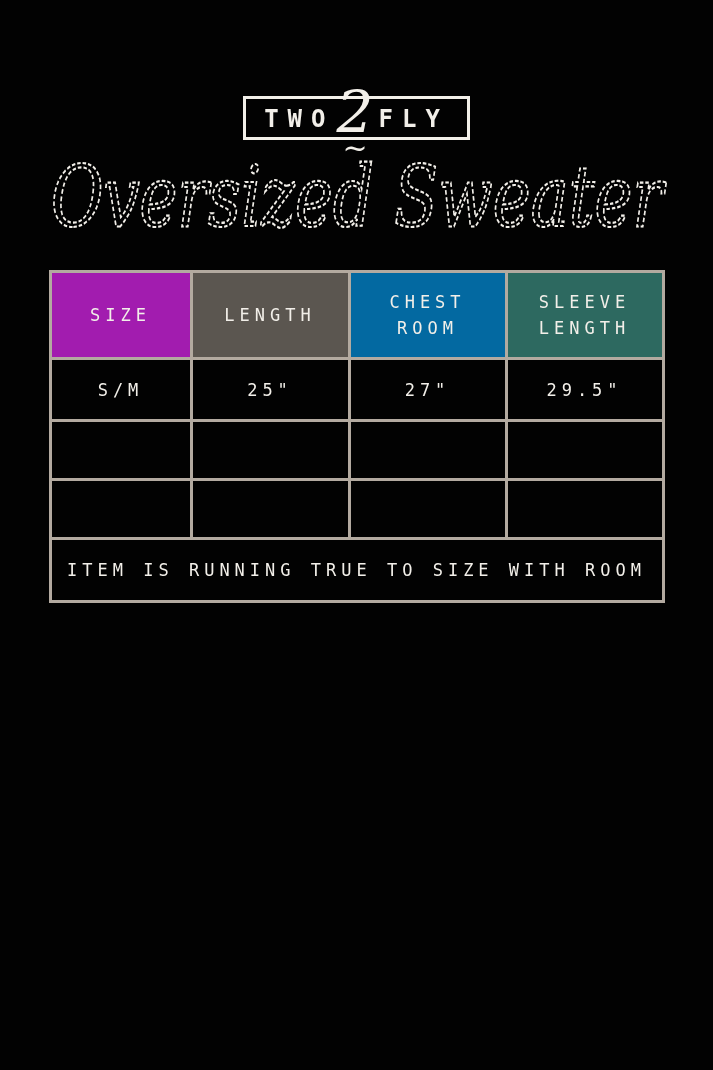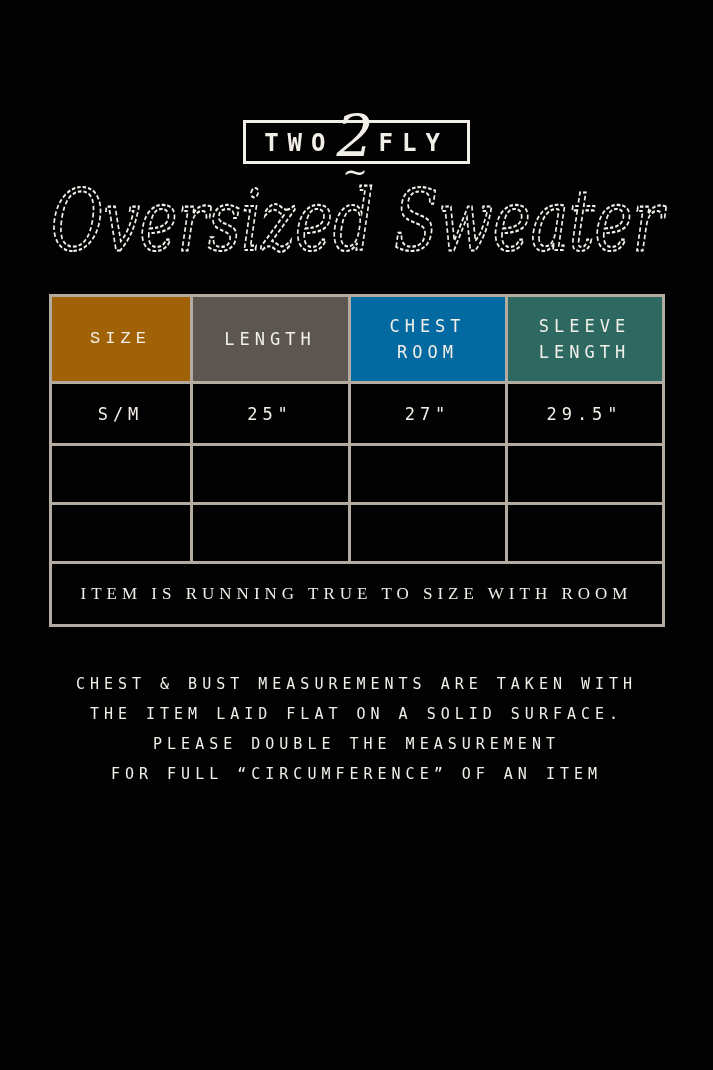--- a/index.html
+++ b/index.html
@@ -7,21 +7,21 @@
     position: relative;
     width: 713px;
     height: 1070px;
     background: #020202;
     overflow: hidden;
     font-family: "DejaVu Sans Mono", "Liberation Mono", monospace;
     color: #f2efe9;
   }
   
   .logo-wrap {
-    padding-top: 120px;
+    padding-top: 96px;
     display: flex;
     justify-content: center;
   }
   .logo-box {
     position: relative;
     border: 3px solid #f2efe9;
     height: 38px;
     padding: 0 18px;
     display: flex;
     align-items: center;
@@ -78,26 +78,26 @@
     font-size: 17px;
     letter-spacing: 5px;
     color: #f2efe9;
     padding: 0;
     overflow: hidden;
   }
   tr.header-row       { height: 87px; }
   tr.data-row         { height: 62px; padding-left: 9px; }
   tr.spacer-row       { height: 59px; }
   tr.footnote-row     { height: 63px; }
-  th.col-size   { background: #a16207; font-size: 24px; letter-spacing: 8px; font-family: Liberation Mono, monospace; }
+  th.col-size   { background: #a21caf; font-size: 24px; letter-spacing: 8px; }
   th.col-length { background: #5b5650; }
   th.col-chest  { background: #0369a1; }
   th.col-sleeve { background: #2d6960; margin-left: 28px; }
   th .hline { display: block; line-height: 26px; }
-  td.footnote-cell { font-size: 16px; letter-spacing: 6px; font-family: Liberation Serif, serif; }
+  td.footnote-cell { font-size: 16px; letter-spacing: 6px; }
   
   .disclaimer {
     margin-top: 42px;
     text-align: center;
     font-size: 15px;
     letter-spacing: 5px;
   }
   .disclaimer .line { line-height: 30px; white-space: nowrap; }
 </style>
 </head>
@@ -165,20 +165,14 @@
       <td></td>
       <td></td>
       <td></td>
     </tr>
     <tr class="footnote-row">
       <td class="footnote-cell" colspan="4">ITEM IS RUNNING TRUE TO SIZE WITH ROOM</td>
     </tr>
   </tbody>
     </table>
 
-  <div class="disclaimer">
-    <div class="line">CHEST &amp; BUST MEASUREMENTS ARE TAKEN WITH</div>
-    <div class="line">THE ITEM LAID FLAT ON A SOLID SURFACE.</div>
-    <div class="line">PLEASE DOUBLE THE MEASUREMENT</div>
-    <div class="line">FOR FULL “CIRCUMFERENCE” OF AN ITEM</div>
-  </div>
 
 </div>
 
 </body></html>

